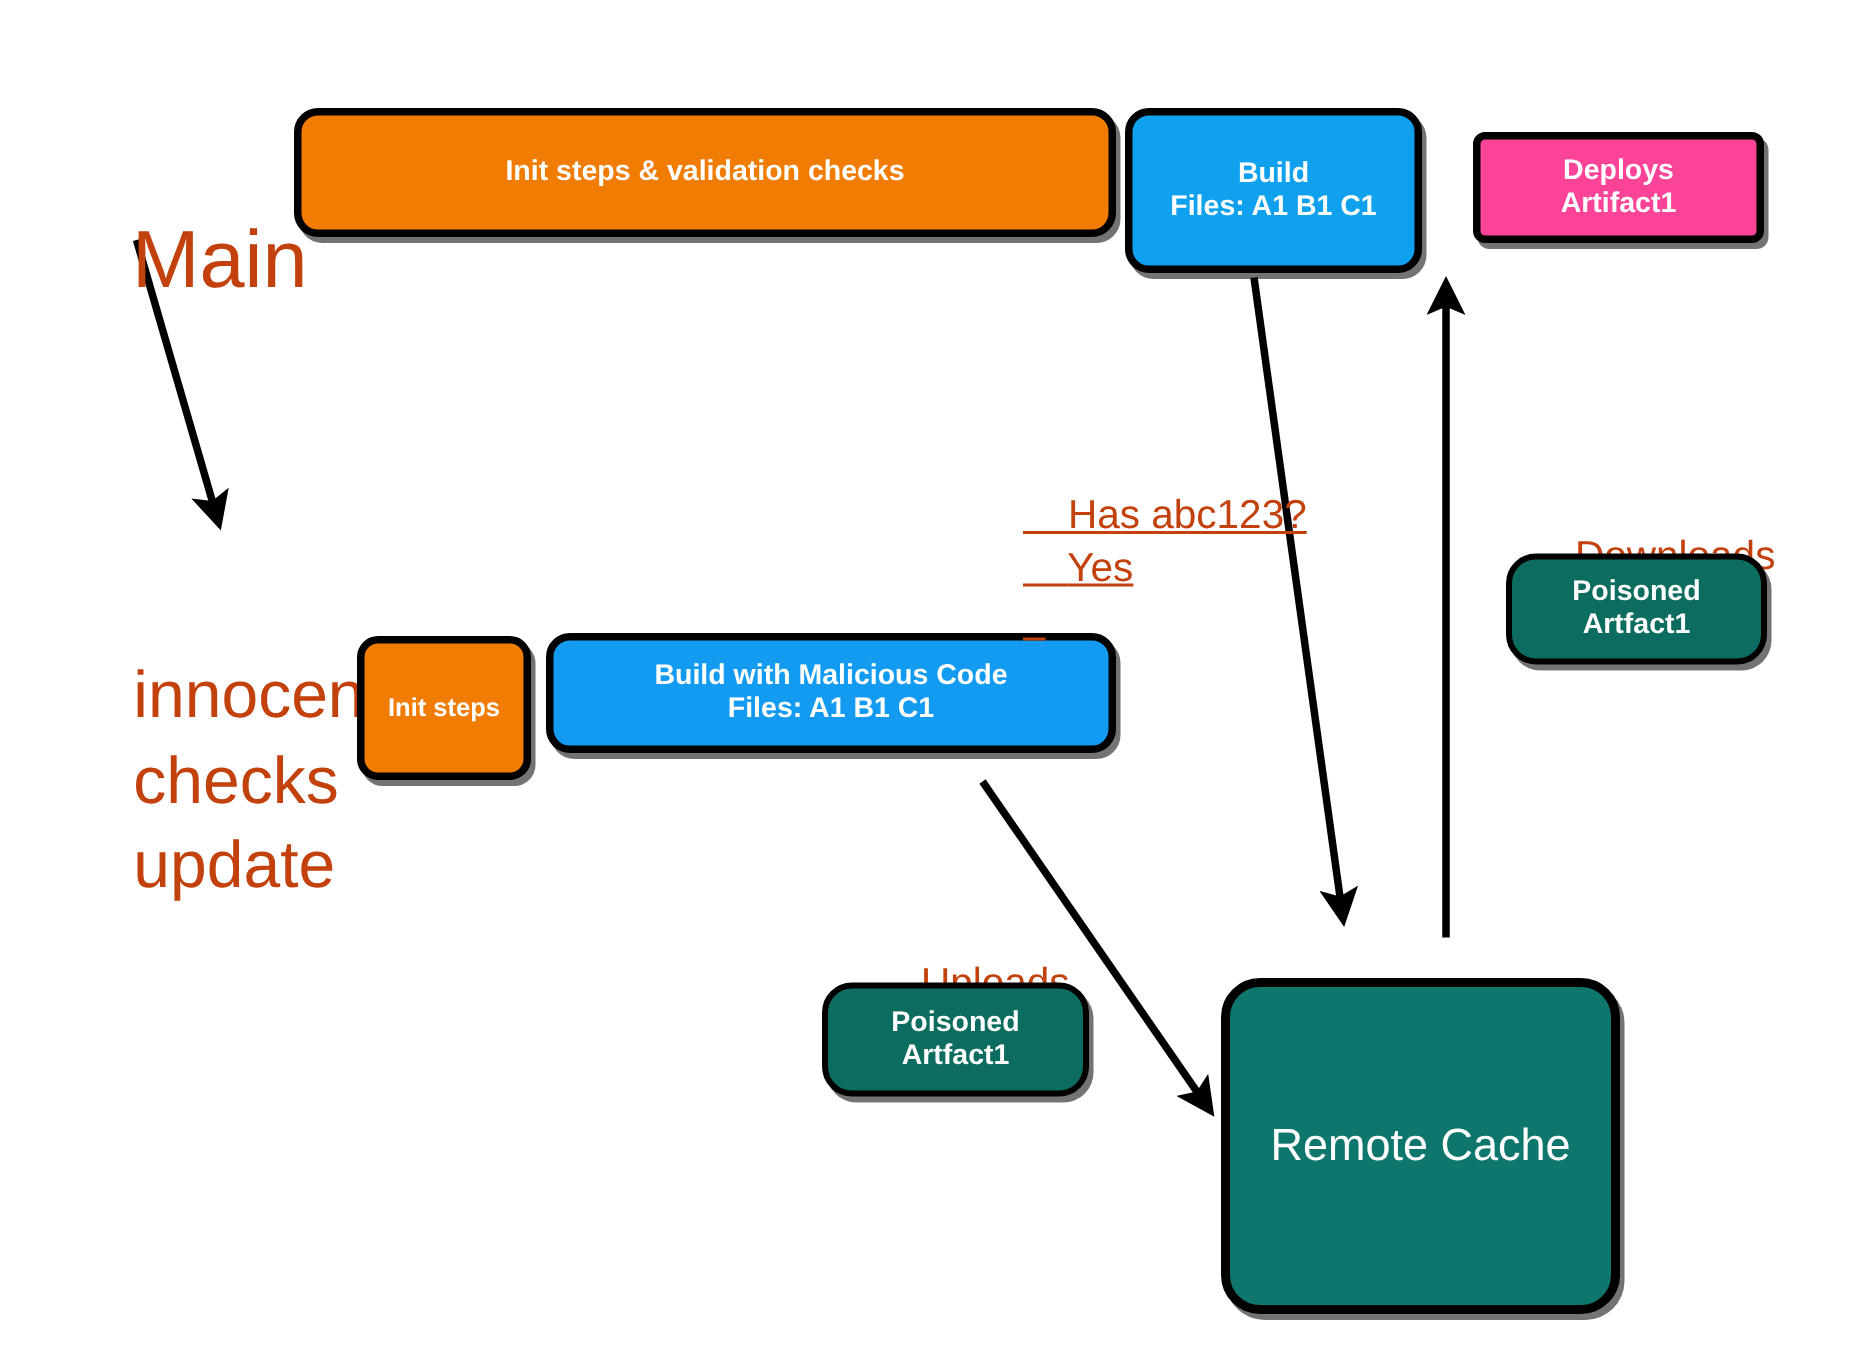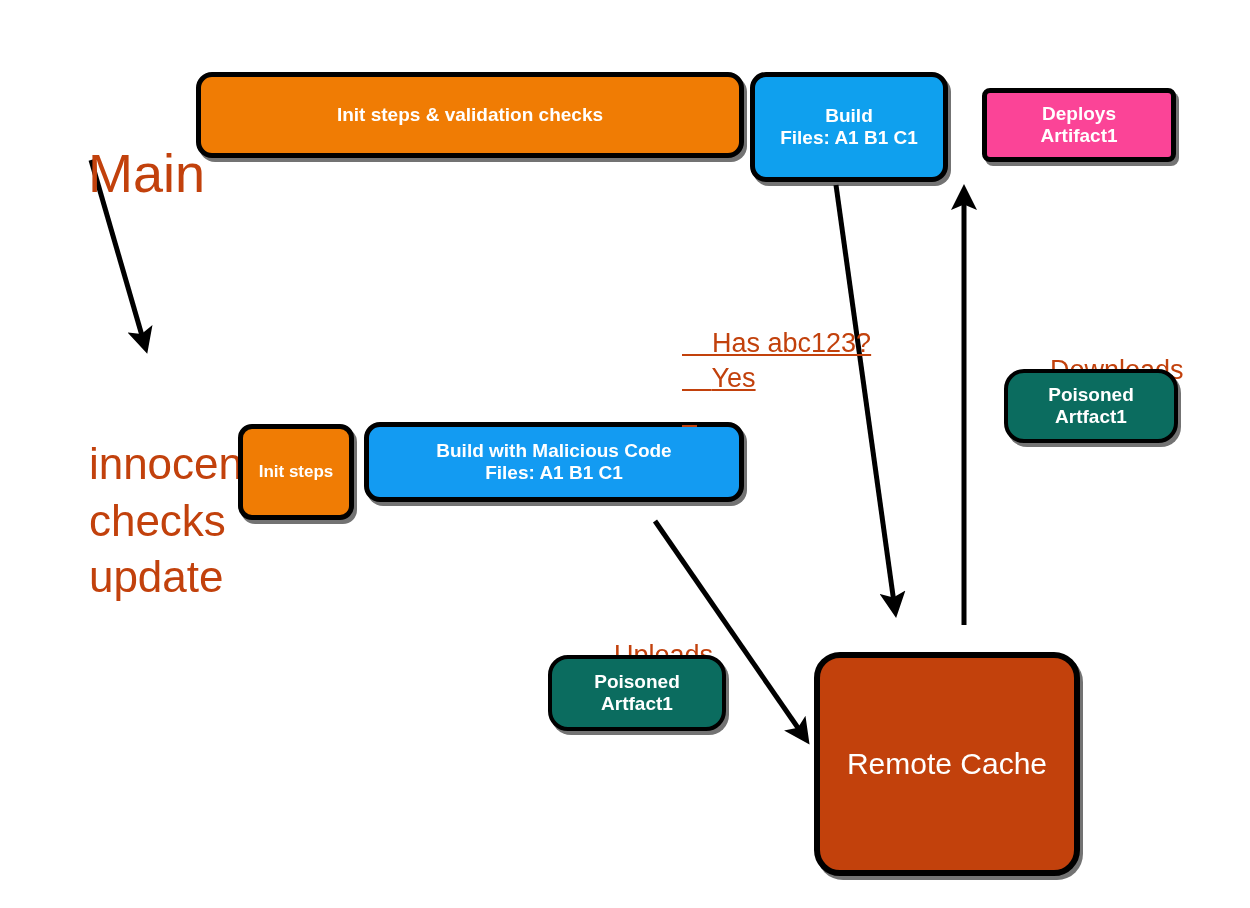--- a/index.html
+++ b/index.html
@@ -86,21 +86,21 @@
   #node-artifact-download {
     left: 1004px; top: 369px; width: 174px; height: 74px;
   }
   #node-artifact-upload {
     left: 548px; top: 655px; width: 178px; height: 76px;
   }
 
   
   #node-remote-cache {
     left: 814px; top: 652px; width: 266px; height: 224px;
-    background: #c2410c;
+    background: #0f766e;
     font-size: 30px;
     font-weight: normal;
     border-radius: 26px;
     border-width: 6px;
   }
 
   
   .plain-label {
     position: absolute;
     color: #c2410c;

